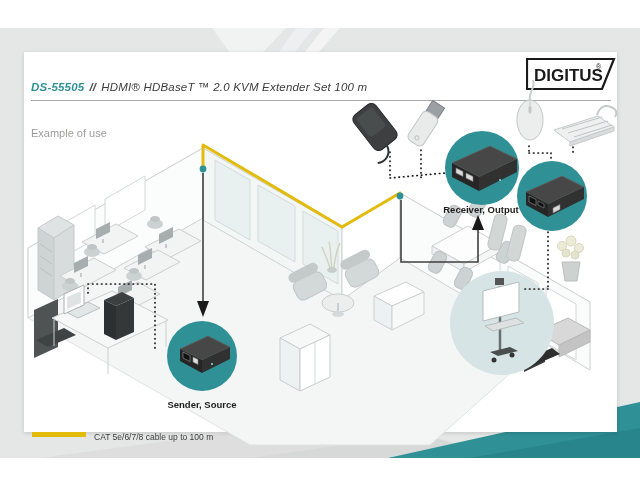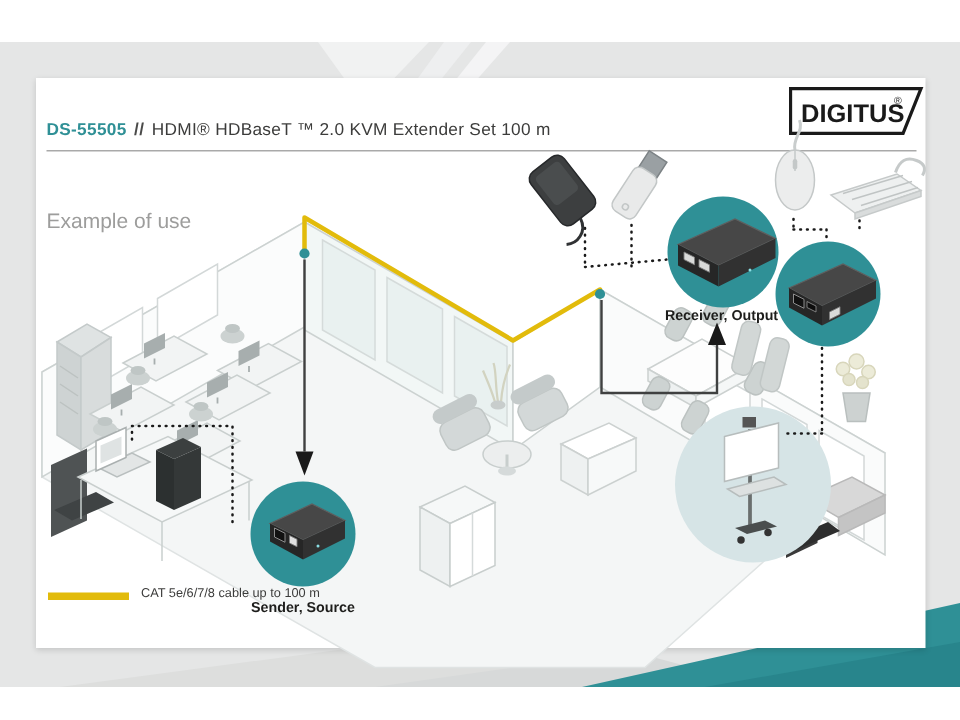--- a/index.html
+++ b/index.html
@@ -5,28 +5,28 @@
   html,body{margin:0;padding:0;background:#fff;}
   body{width:640px;height:480px;overflow:hidden;position:relative;
        font-family:"Liberation Sans",sans-serif;-webkit-font-smoothing:antialiased;}
   .page{position:absolute;inset:0;background:#ffffff;}
   .band{position:absolute;left:0;top:28px;width:640px;height:430px;}
   .card{position:absolute;left:24px;top:52px;width:593px;height:380px;background:#ffffff;
         box-shadow:0 1px 4px rgba(0,0,0,.15);}
   .scene{position:absolute;left:0;top:0;width:640px;height:480px;}
   .logo-wrap{position:absolute;left:526px;top:58px;width:90px;height:32px;}
   .hdr{position:absolute;left:31px;top:81px;width:560px;font-size:11.5px;color:#3c3c3b;
-       letter-spacing:.2px;white-space:nowrap;}
+       letter-spacing:.2px;white-space:nowrap;font-style:italic;}
   .hdr .code{color:#2f9096;font-weight:bold;}
   .hdr .sep{color:#4a4a49;font-weight:bold;padding:0 5px;}
   .rule{position:absolute;left:31px;top:100px;width:580px;height:1px;background:#a9a9a9;}
   .h-de{position:absolute;left:31px;top:112px;font-size:10.5px;font-weight:bold;color:#1d1d1b;
         text-decoration:underline;text-underline-offset:2px;}
-  .h-en{position:absolute;left:31px;top:127px;font-size:14px;color:#9d9d9c;margin-top:12px;}
-  .legend{position:absolute;left:32px;top:390px;display:flex;align-items:flex-end;}
+  .h-en{position:absolute;left:31px;top:127px;font-size:11px;color:#9d9d9c;}
+  .legend{position:absolute;left:32px;top:432px;display:flex;align-items:flex-start;}
   .legend .swatch{width:54px;height:5px;background:#e2bb0b;margin-right:8px;}
   .legend .txt{font-size:8.5px;color:#3c3c3b;}
   svg text{font-family:"Liberation Sans",sans-serif;}
 </style>
 </head>
 <body>
 
 <div class="page">
 
   <svg class="band" viewBox="0 28 640 430">

